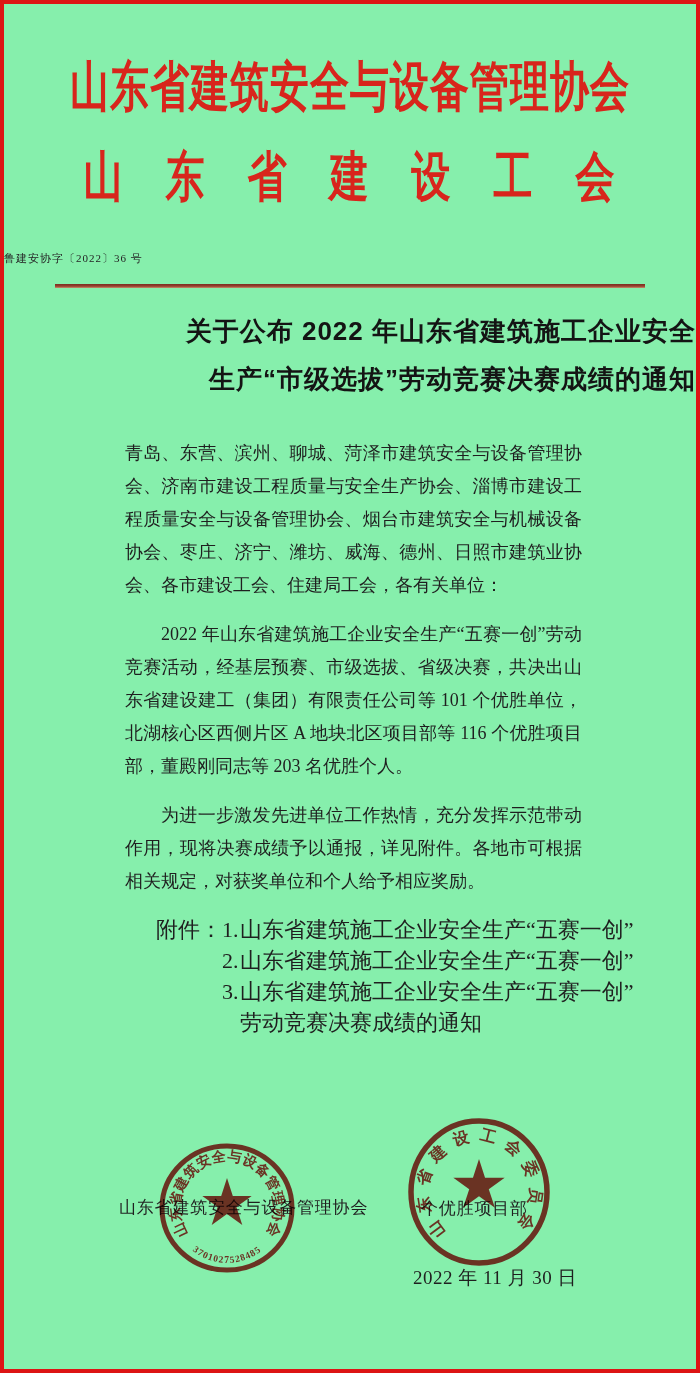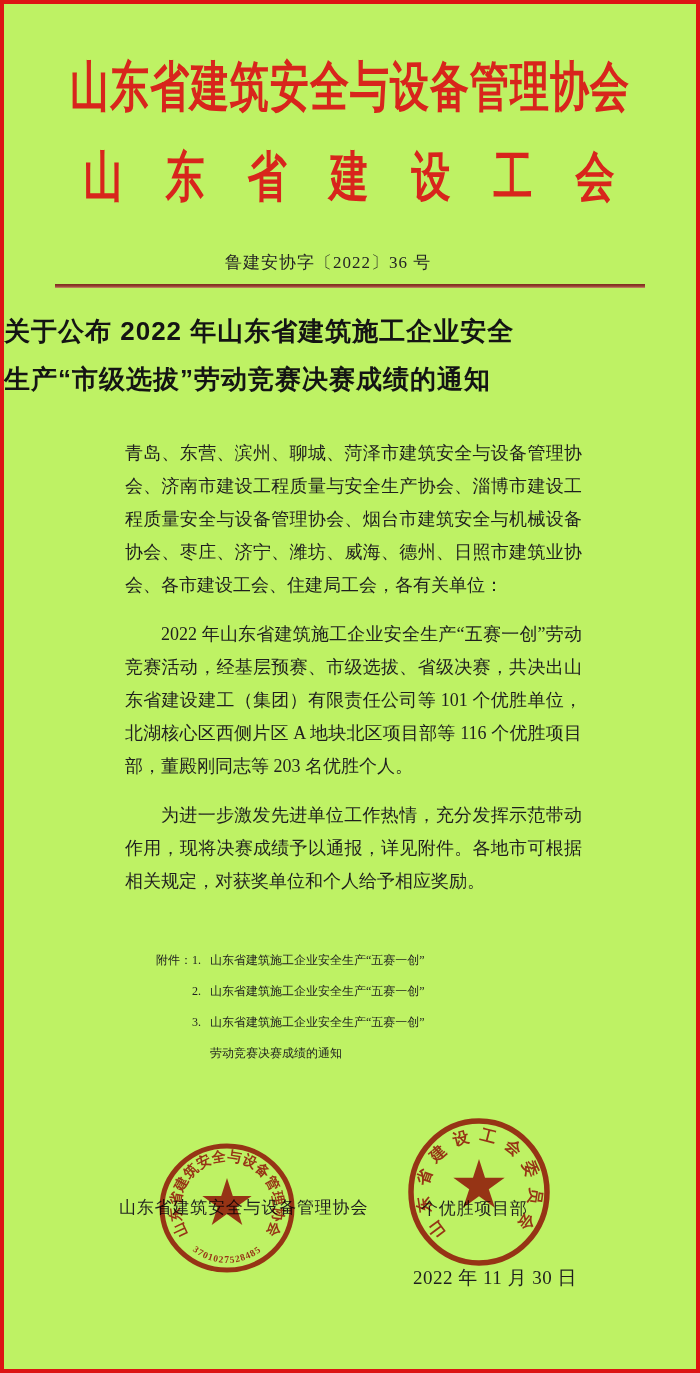--- a/index.html
+++ b/index.html
@@ -1,66 +1,65 @@
 <!DOCTYPE html>
 <html><head>
 <meta charset="utf-8">
 <style>
   html,body { margin:0; padding:0; background:#ffffff; }
   .page {
     position:relative;
     width:700px; height:1373px;
     box-sizing:border-box;
     border:4px solid #dd1414;
-    background:#bef264;
+    background:#86efac;
     font-family:"Liberation Serif","DejaVu Serif",serif;
     overflow:hidden;
   }
   
   .org-line {
     position:absolute; left:0; width:692px;
     text-align:center;
     color:#d8251c;
     font-weight:bold;
     font-family:"Liberation Serif","DejaVu Serif",serif;
     white-space:nowrap;
   }
   .org1 { top:46px; font-size:39px; letter-spacing:1px; transform:scaleY(1.38); transform-origin:center top; }
   .org2 { top:136px; font-size:39px; letter-spacing:2px; transform:scaleY(1.38); transform-origin:center top; }
   .doc-no {
     position:absolute; top:247px; left:0; width:648px;
-    text-align:center; font-size:17px; color:#242424; letter-spacing:1px;
+    text-align:left; font-size:11px; color:#242424; letter-spacing:1px;
   }
   .rule {
     position:absolute; top:280px; left:51px; width:590px; height:4px;
     background:linear-gradient(180deg,#7c2d20 0%,#96402e 55%,#c98f6e 100%);
   }
   
   .title {
     position:absolute; top:303px; left:0; width:692px;
-    text-align:left;
+    text-align:right;
     font-family:"Liberation Sans","DejaVu Sans",sans-serif;
     font-weight:bold; font-size:26px; line-height:48px;
     color:#141414; letter-spacing:1px;
   }
   
   .body-text {
     position:absolute; top:417px; left:105px; width:489px;
     font-size:18px; line-height:33px;
     color:#1f1f1f;
     text-align:justify;
   }
   .body-text p { margin:16px; }
   .body-text p.ind { text-indent:2em; }
   
   .attachments {
     position:absolute; top:910px; left:152px;
-    font-size:12px; line-height:31px; color:#1f1f1f;
+    font-size:22px; line-height:31px; color:#1f1f1f;
     display:flex;
-    margin-top:31px;
   }
   .att-label { white-space:nowrap; }
   .att-item { display:flex; }
   .att-no { width:18px; flex:0 0 18px; }
   
   .sig {
     position:absolute; color:#1f1f1f; white-space:nowrap;
     font-size:17px; letter-spacing:0.8px;
   }
   .sig-left  { top:1192px; left:115px; }

